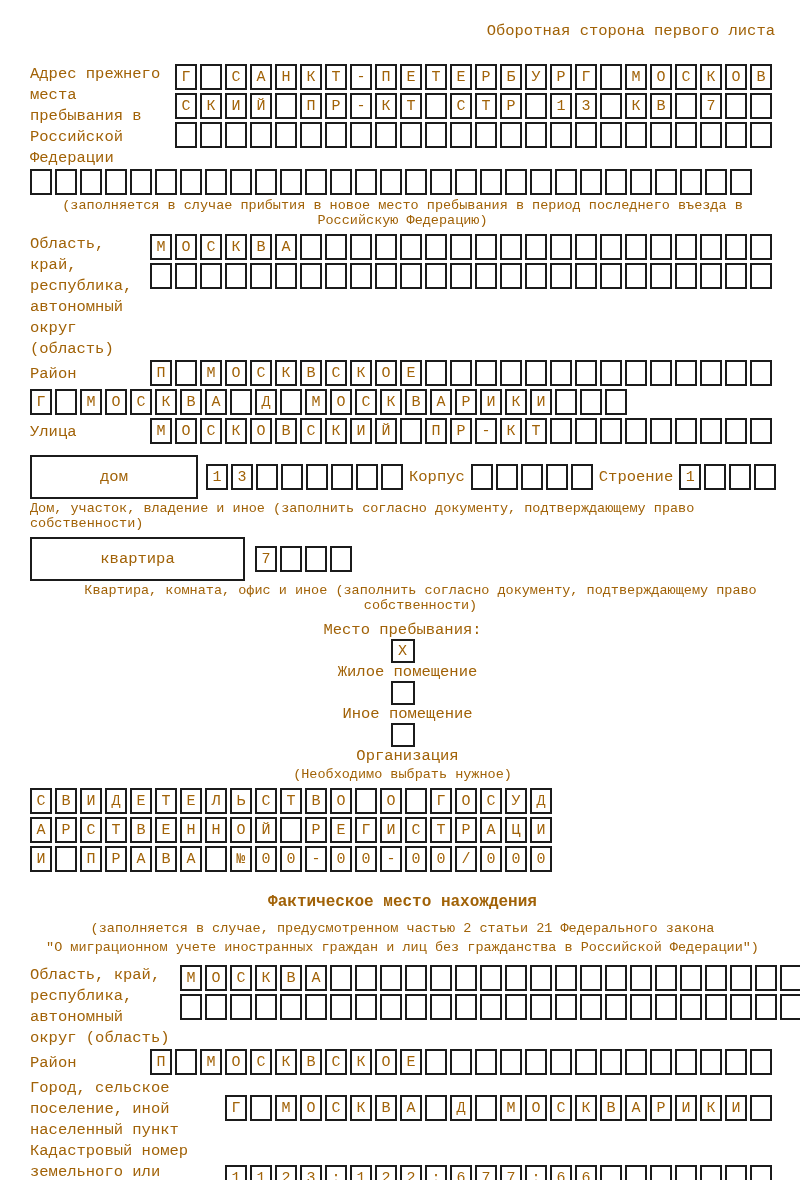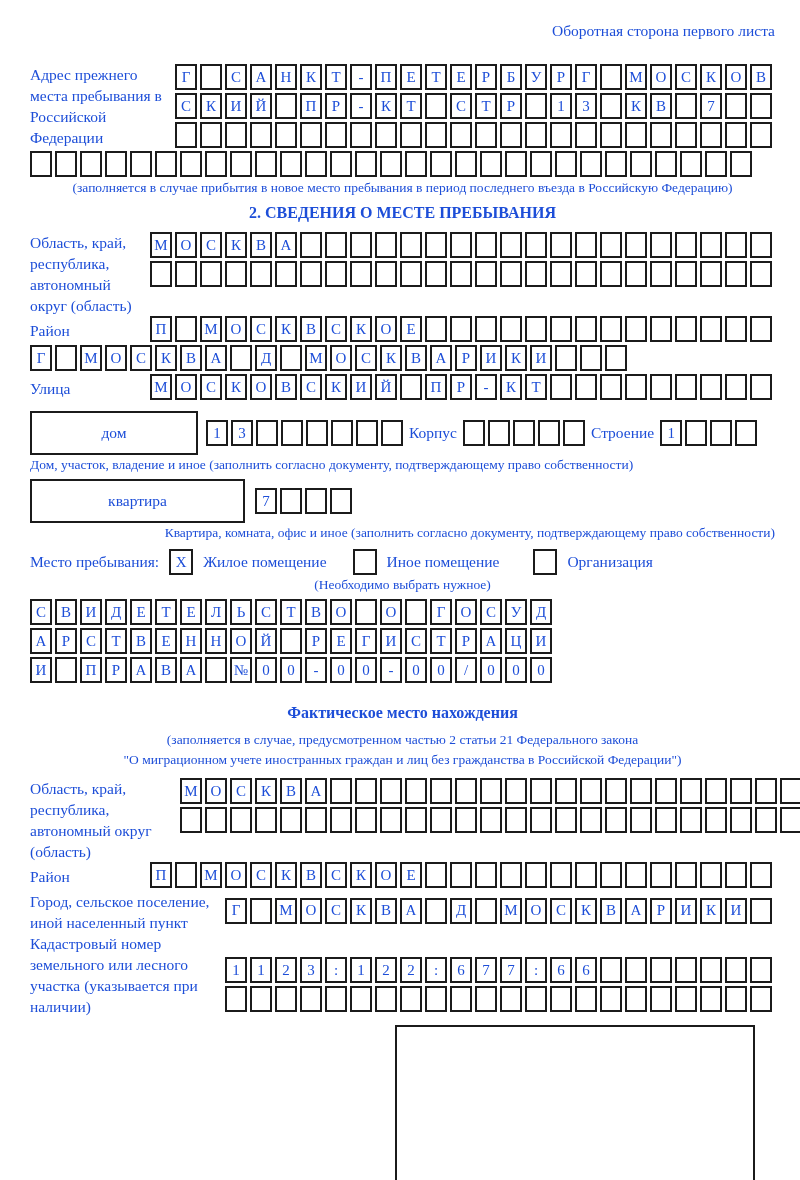--- a/index.html
+++ b/index.html
@@ -1,20 +1,20 @@
 <!DOCTYPE html>
 <html><head>
 <meta charset="utf-8">
 <style>
   html,body{margin:0;padding:0;background:#fff;}
   .page{
     width:800px;height:1180px;box-sizing:border-box;
     padding:18px 25px 0 30px;
-    font-family:Liberation Serif, serif;
-    color:#1d4ed8;background:#fff;overflow:hidden;position:relative;
+    font-family:Liberation Mono, monospace;
+    color:#a16207;background:#fff;overflow:hidden;position:relative;
   }
   .header-note{text-align:right;font-size:15.5px;margin:4px 0 24px;}
   .frow{display:flex;align-items:center;}
   .frow.top{align-items:flex-start;}
   .label{font-size:15.5px;line-height:21px;box-sizing:border-box;padding-right:6px;}
   .w120{flex:0 0 120px;width:120px;}
   .w145{flex:0 0 145px;width:145px;}
   .w150{flex:0 0 150px;width:150px;}
   .w195{flex:0 0 195px;width:195px;}
   .w220{flex:0 0 220px;width:220px;}
@@ -29,21 +29,21 @@
   .sec-title{font-size:16px;font-weight:bold;text-align:center;margin:8px 0 10px;}
   .wbox{
     border:2px solid #1b1b1b;height:44px;box-sizing:border-box;
     display:flex;align-items:center;justify-content:center;font-size:15.5px;background:#fff;
   }
   .inline-label{font-size:15.5px;line-height:28px;margin:0 6px;white-space:nowrap;}
   .house-row{display:flex;align-items:center;margin:8px 0 2px;}
   .apt-row{display:flex;align-items:center;margin:4px 0 2px;}
   .gap8{width:8px;flex:0 0 8px;}
   .gap10{width:10px;flex:0 0 10px;}
-  .stay-row{display:flex;align-items:center;margin:8px 0 0;font-size:15.5px;}
+  .stay-row{display:flex;align-items:center;margin:8px 0 0;font-size:15.5px;flex-direction:column;}
   .checkbox{
     flex:0 0 24px;width:24px;height:26px;box-sizing:border-box;border:2px solid #1b1b1b;
     display:flex;align-items:center;justify-content:center;font-size:15px;background:#fff;
   }
   .opt-label{margin:0 0 0 10px;white-space:nowrap;}
   .mid-title{font-size:16px;font-weight:bold;text-align:center;margin:18px 0 10px;}
   .law-note{font-size:13.5px;text-align:center;margin:0 0 4px;}
   .cad-cells{margin-top:24px;}
   .stamp-box{
     width:360px;height:180px;box-sizing:border-box;border:2px solid #1b1b1b;
@@ -168,21 +168,20 @@
       <span class="cell"></span>
       <span class="cell"></span>
       <span class="cell"></span>
       <span class="cell"></span>
       <span class="cell"></span>
       <span class="cell"></span>
       <span class="cell"></span>
     </div>
   <div class="note">(заполняется в случае прибытия в новое место пребывания в период последнего въезда в Российскую Федерацию)</div>
 
-  <div class="sec-title">2. СВЕДЕНИЯ О МЕСТЕ ПРЕБЫВАНИЯ</div>
 
   <div class="frow top">
     <div class="label w120">Область, край, республика, автономный округ (область)</div>
     <div class="cellcol">
       <div class="cells">
           <span class="cell">М</span>
           <span class="cell">О</span>
           <span class="cell">С</span>
           <span class="cell">К</span>
           <span class="cell">В</span>
@@ -362,21 +361,21 @@
   <div class="apt-row">
     <div class="wbox" style="width:215px;flex:0 0 215px;">квартира</div>
     <div class="gap10"></div>
     <div class="cells" style="margin-bottom:0;">
         <span class="cell">7</span>
         <span class="cell"></span>
         <span class="cell"></span>
         <span class="cell"></span>
       </div>
   </div>
-  <div class="note" style="text-align:right;margin-left:36px;">Квартира, комната, офис и иное (заполнить согласно документу, подтверждающему право собственности)</div>
+  <div class="note" style="text-align:center;margin-left:36px;">Квартира, комната, офис и иное (заполнить согласно документу, подтверждающему право собственности)</div>
 
   <div class="stay-row">
     <span>Место пребывания:</span>
     <span style="width:10px;"></span>
     <span class="checkbox">X</span>
     <span class="opt-label">Жилое помещение</span>
     <span style="width:26px;"></span>
     <span class="checkbox"></span>
     <span class="opt-label">Иное помещение</span>
     <span style="width:34px;"></span>

